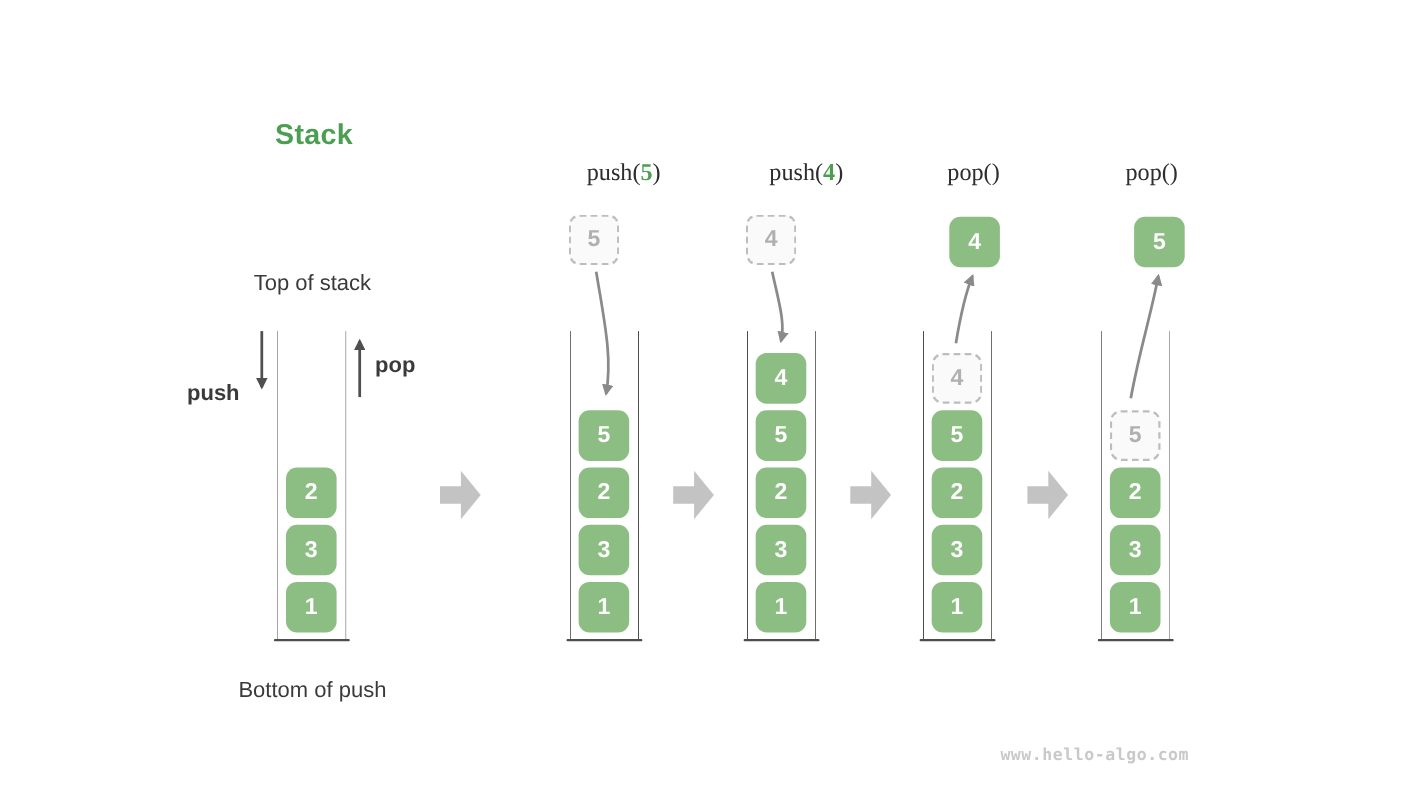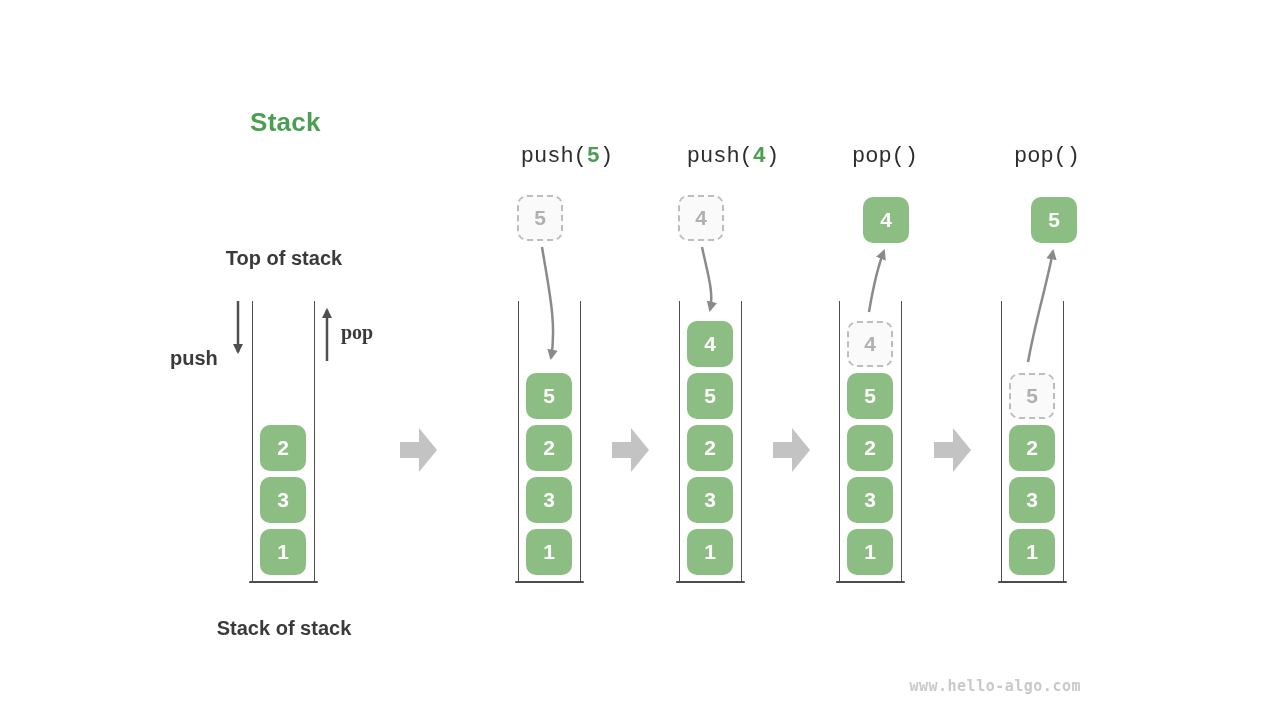--- a/index.html
+++ b/index.html
@@ -8,29 +8,29 @@
     font-family:"Liberation Sans",sans-serif;overflow:hidden;border-radius:21px;
     --green:#8CBE83;--accent:#4C9E52;--dark:#3A3A3A;--mono-dark:#2D2D2D;
     --gray-arrow:#8A8A8A;--block-arrow:#C3C3C3;--dash-border:#BDBDBD;
     --dash-text:#B0B0B0;--wall:#4D4D4D;--watermark:#C9C9C9;
   }
   .title{
     position:absolute;left:250px;top:107px;font-size:26px;font-weight:bold;
     color:var(--accent);letter-spacing:0.3px;
   }
   .caption{
-    position:absolute;transform:translateX(-50%);font-size:20px;font-weight:bold;
+    position:absolute;transform:translateX(-50%);font-size:20px;font-weight:normal;
     color:var(--dark);white-space:nowrap;
   }
   .side-label{
     position:absolute;font-size:20px;font-weight:bold;color:var(--dark);white-space:nowrap;
   }
   .op-label{
     position:absolute;transform:translateX(-50%);top:144px;
-    font-family:Liberation Mono, monospace;
+    font-family:Liberation Serif, serif;
     font-size:22px;color:var(--mono-dark);white-space:nowrap;
   }
   .op-label .op-arg{color:var(--accent);font-weight:bold;}
   .stack-container{
     position:absolute;box-sizing:border-box;
     border-left:1.5px solid var(--wall);
     border-right:1.5px solid var(--wall);
     border-bottom:2px solid var(--wall);
     border-radius:0 0 2px 2px;
     background:transparent;
@@ -56,25 +56,25 @@
 </style>
 </head>
 <body>
 
 <div class="canvas" style="--accent: #4C9E52; --green: #8CBE83; --gray-arrow: #8A8A8A; --block-arrow: #C3C3C3; --dash-border: #BDBDBD; --dash-text: #B0B0B0; --dark: #3A3A3A; --wall: #4D4D4D; --watermark: #C9C9C9;">
 
   <div class="title">Stack</div>
 
   <div class="caption" style="left:284px;top:247px;">Top of stack</div>
 
-  <div class="caption" style="left:284px;top:617px;">Stack of stack</div>
+  <div class="caption" style="left:284px;top:617px;">Bottom of push</div>
 
   <div class="side-label" style="left:170px;top:321px;margin-top:26px;">push</div>
 
-  <div class="side-label" style="left:341px;top:321px;font-family:Liberation Serif, serif;">pop</div>
+  <div class="side-label" style="left:341px;top:321px;">pop</div>
 
   <svg class="arrow-layer" width="1280" height="720" viewBox="0 0 1280 720">
     <defs>
       <marker id="mGray" viewBox="0 0 10 10" refX="8" refY="5" markerWidth="4.2" markerHeight="4.2" orient="auto" markerUnits="strokeWidth">
         <path d="M0,0 L10,5 L0,10 Z" fill="#8A8A8A"></path>
       </marker>
       <marker id="mDark" viewBox="0 0 10 10" refX="8" refY="5" markerWidth="4.2" markerHeight="4.2" orient="auto" markerUnits="strokeWidth">
         <path d="M0,0 L10,5 L0,10 Z" fill="#4F4F4F"></path>
       </marker>
     </defs>

